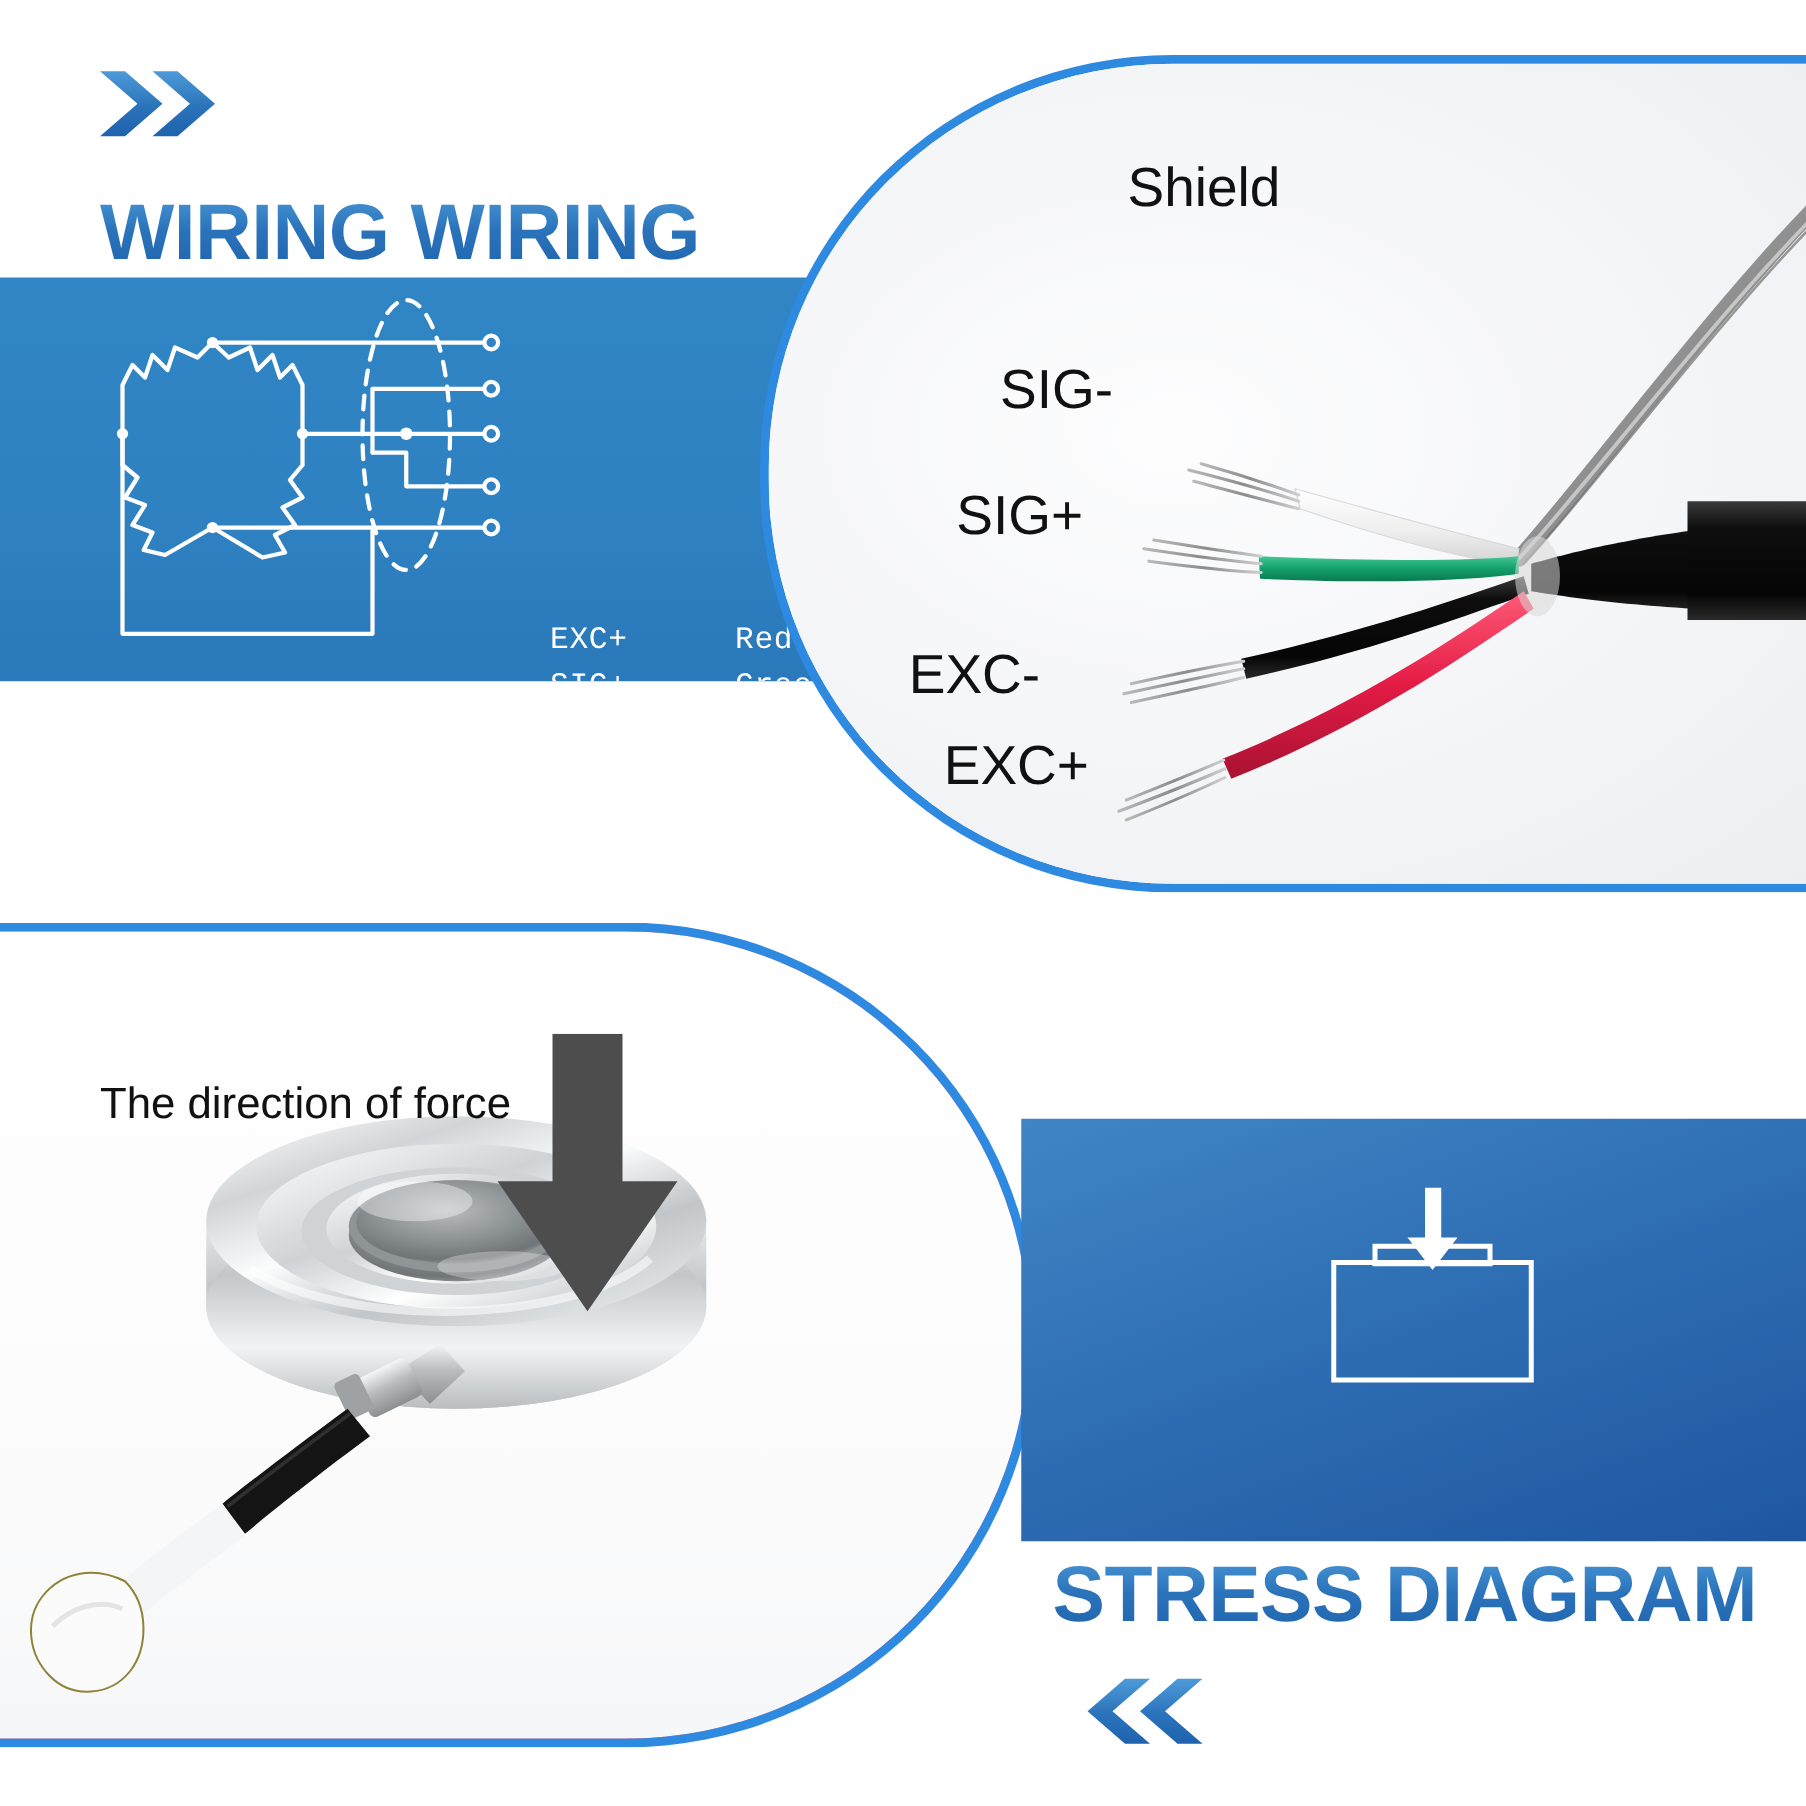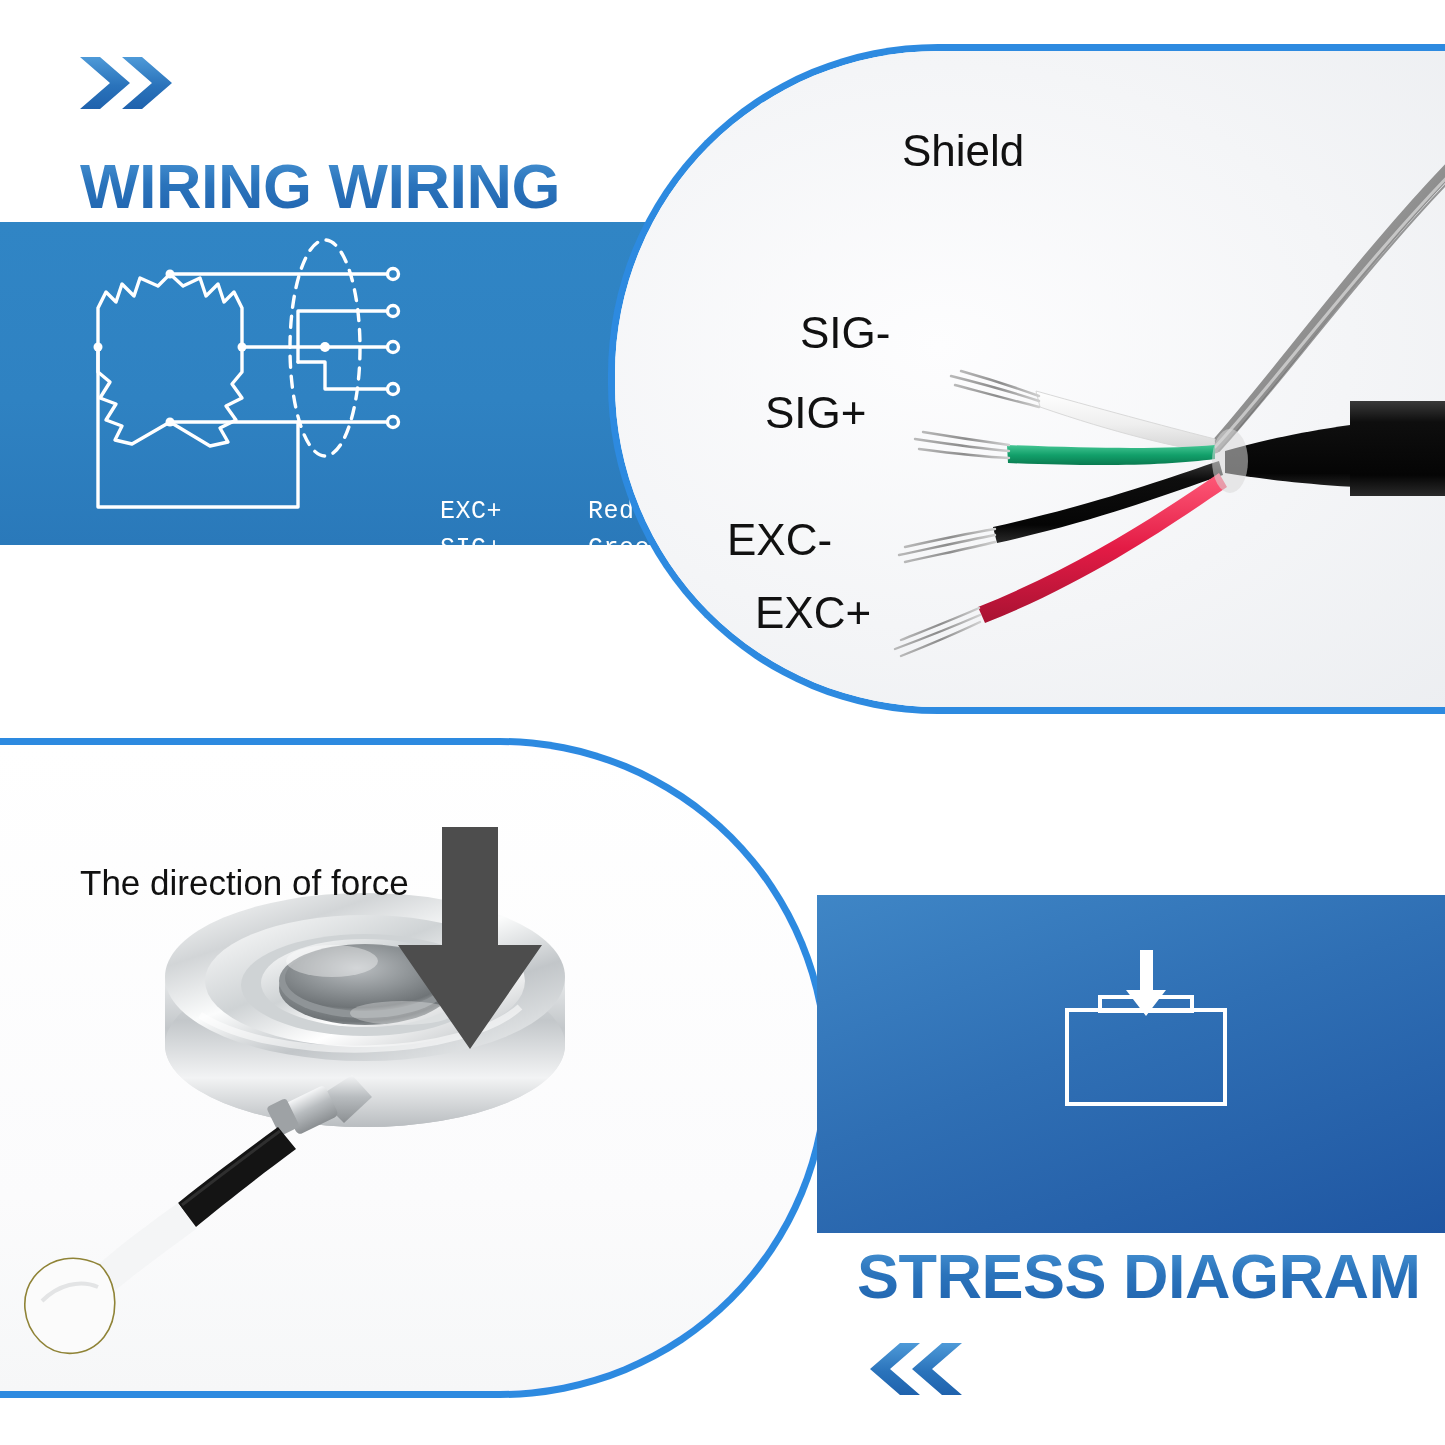--- a/index.html
+++ b/index.html
@@ -59,40 +59,40 @@
     white-space:nowrap;
   }
 
   
   #force-card{
     position:absolute;left:0px;top:738px;width:830px;height:660px;
     border:7px solid #2d8ae0;
     border-top-right-radius:330px;
     border-bottom-right-radius:330px;
     border-left:none;
-    background:#3b82f6;
+    background:#701a75;
     box-sizing:border-box;
     overflow:hidden;
   }
   #force-card-inner{position:absolute;left:0;top:0;width:100%;height:100%;
      background:linear-gradient(180deg,#ffffff 0%,#fbfbfc 70%,#f6f7f8 100%);}
   #force-text{
     position:absolute;left:80px;top:118px;
     font-size:35px;color:#111111;white-space:nowrap;
   }
 
   
   #stress-panel{
     position:absolute;left:817px;top:895px;width:628px;height:338px;
     background:linear-gradient(160deg,#3f86c6 0%,#2f6fb4 45%,#1f56a2 100%);
     overflow:hidden;
   }
   #stress-title-block{position:absolute;left:840px;top:1240px;width:605px;height:175px;}
   #stress-title{
-    position:absolute;left:17px;top:0px;
+    position:absolute;left:2px;top:0px;
     font-size:63px;font-weight:bold;letter-spacing:-0.5px;
     background:linear-gradient(180deg,#4e9ad8 0%,#2a73bb 48%,#1f62ad 100%);
     -webkit-background-clip:text;background-clip:text;color:transparent;
     white-space:nowrap;
   }
   #stress-chevrons{position:absolute;left:8px;top:100px;width:120px;height:58px;}
 </style>
 </head>
 <body>
 
@@ -240,21 +240,21 @@
         <g stroke="url(#copperG)" stroke-width="2.4" fill="none" stroke-linecap="round">
           <path d="M365,564 C342,574 312,586 280,598"></path>
           <path d="M365,571 C344,581 316,593 286,605"></path>
           <path d="M364,557 C344,566 316,577 286,589"></path>
         </g>
 
         <ellipse cx="615" cy="410" rx="18" ry="32" fill="#d9d9d9" opacity="0.55"></ellipse>
       </svg>
 
       <div class="photo-label" style="left:287px;top:75px;">Shield</div>
-      <div class="photo-label" style="left:185px;top:257px;">SIG-</div>
+      <div class="photo-label" style="left:185px;top:236px;">SIG-</div>
       <div class="photo-label" style="left:150px;top:337px;">SIG+</div>
       <div class="photo-label" style="left:112px;top:464px;">EXC-</div>
       <div class="photo-label" style="left:140px;top:537px;">EXC+</div>
     </div>
   </div>
 
   <div id="force-card">
     <div id="force-card-inner">
 
       <svg width="830" height="660" viewBox="0 0 830 660" style="position:absolute;left:0;top:0;">

